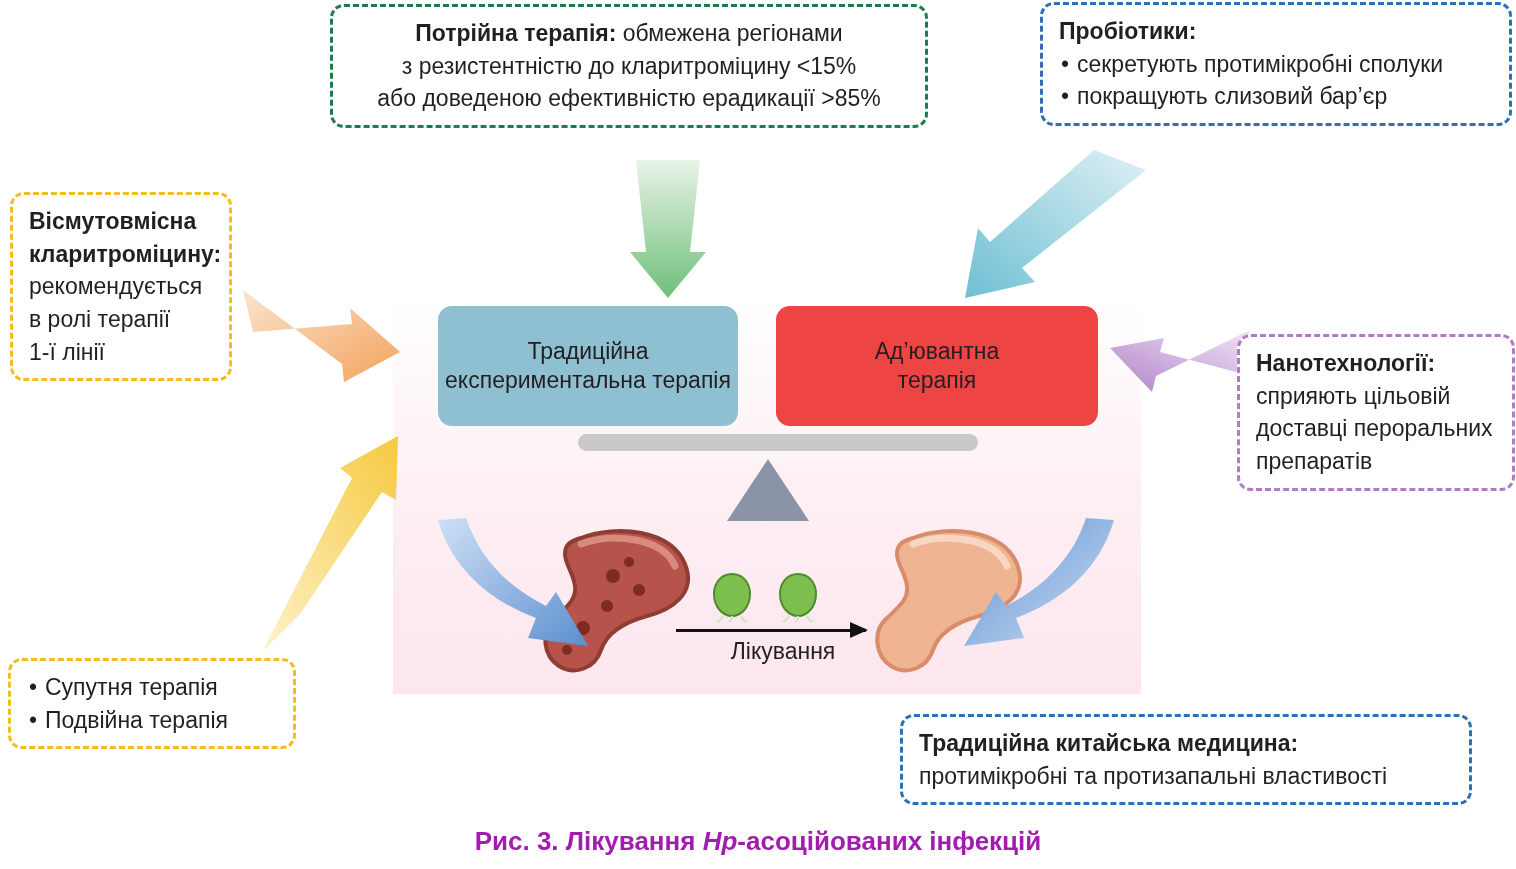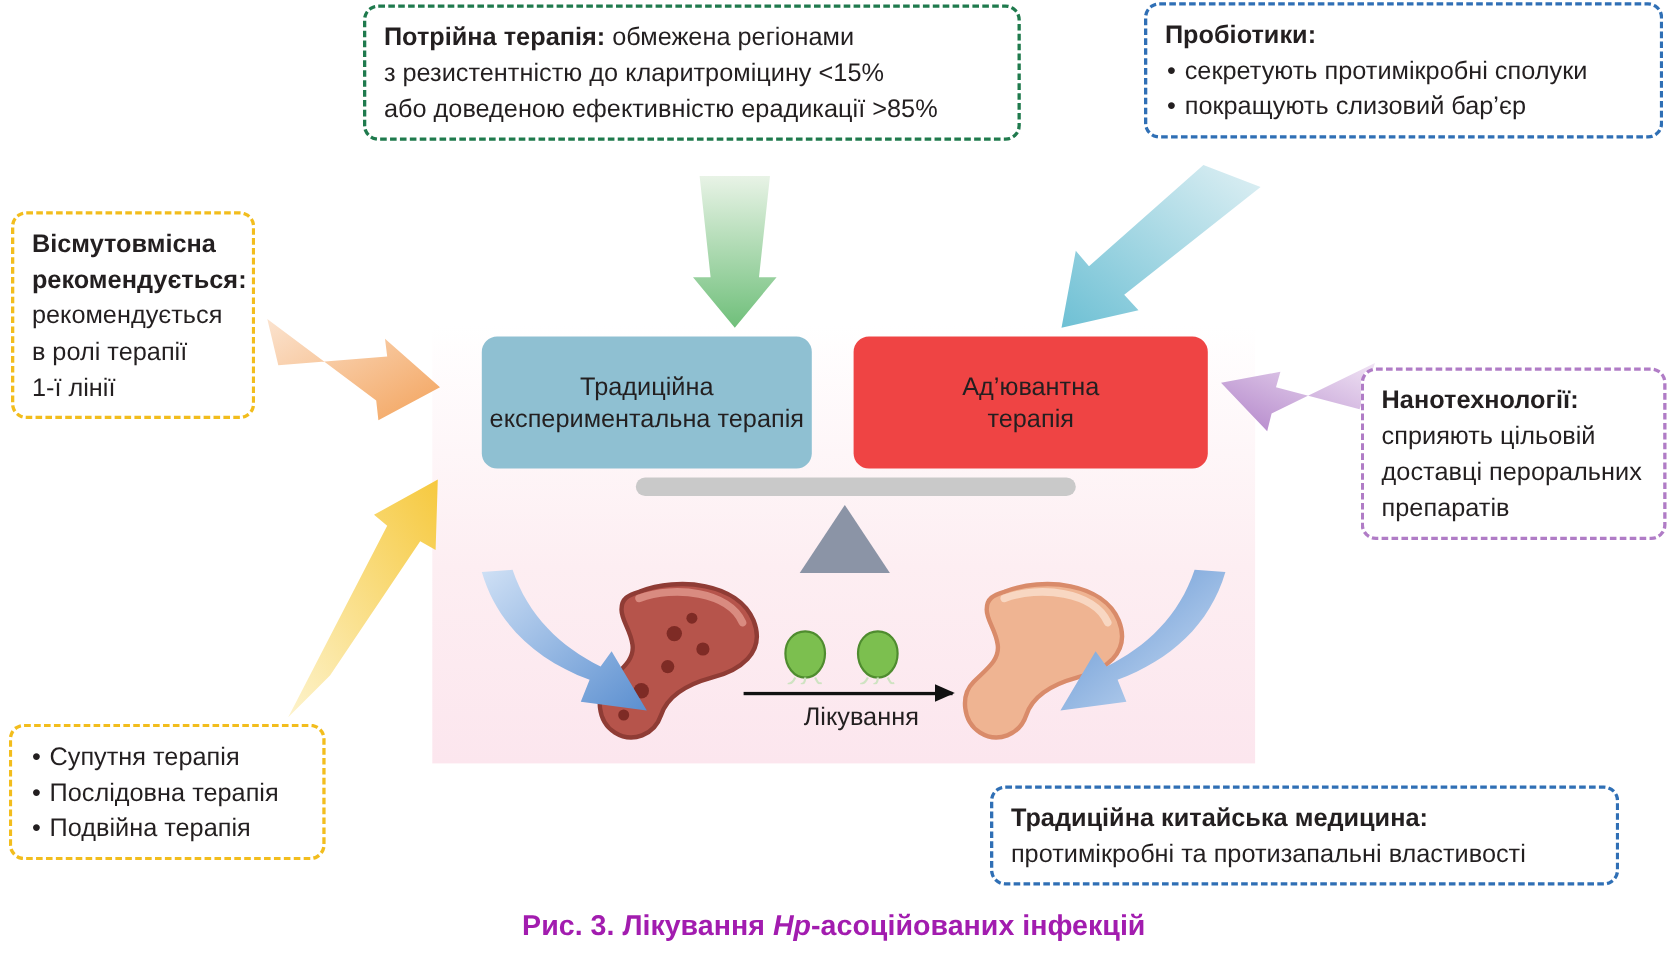--- a/index.html
+++ b/index.html
@@ -29,21 +29,21 @@
     color: #231f20;
     background: #ffffff;
   }
   .box .ttl {
     font-weight: bold;
   }
   .box .line {
     white-space: nowrap;
   }
 
-  .dashed-green  { border: 3px dashed #1f7a4d; }
+  .dashed-green  { border: 3px dashed #1f7a4d; text-align: center; }
   .dashed-blue   { border: 3px dashed #2f6fb5; }
   .dashed-yellow { border: 3px dashed #f2bd1d; }
   .dashed-purple { border: 3px dashed #b07cc6; }
 
   
   #box-triple {
     left: 330px; top: 4px; width: 598px;
     font-size: 23px;
   }
   #box-probiotics {
@@ -301,37 +301,36 @@
   <div class="box dashed-blue" id="box-probiotics">
     <div class="ttl">Пробіотики:</div>
     <ul class="bullets">
       <li>секретують протимікробні сполуки</li>
       <li>покращують слизовий бар’єр</li>
     </ul>
   </div>
 
   <div class="box dashed-yellow" id="box-bismuth">
     <div class="ttl line">Вісмутовмісна</div>
-    <div class="ttl line">рекомендується:</div>
+    <div class="ttl line">кларитроміцину:</div>
     <div class="line">рекомендується</div>
     <div class="line">в ролі терапії</div>
     <div class="line">1-ї лінії</div>
   </div>
 
   <div class="box dashed-purple" id="box-nano">
     <div class="ttl line">Нанотехнології:</div>
     <div class="line">сприяють цільовій</div>
     <div class="line">доставці пероральних</div>
     <div class="line">препаратів</div>
   </div>
 
   <div class="box dashed-yellow" id="box-therapies">
     <ul class="bullets">
       <li>Супутня терапія</li>
-      <li>Послідовна терапія</li>
       <li>Подвійна терапія</li>
     </ul>
   </div>
 
   <div class="box dashed-blue" id="box-tcm">
     <div class="ttl line">Традиційна китайська медицина:</div>
     <div class="line">протимікробні та протизапальні властивості</div>
   </div>
 
   <div id="caption">

